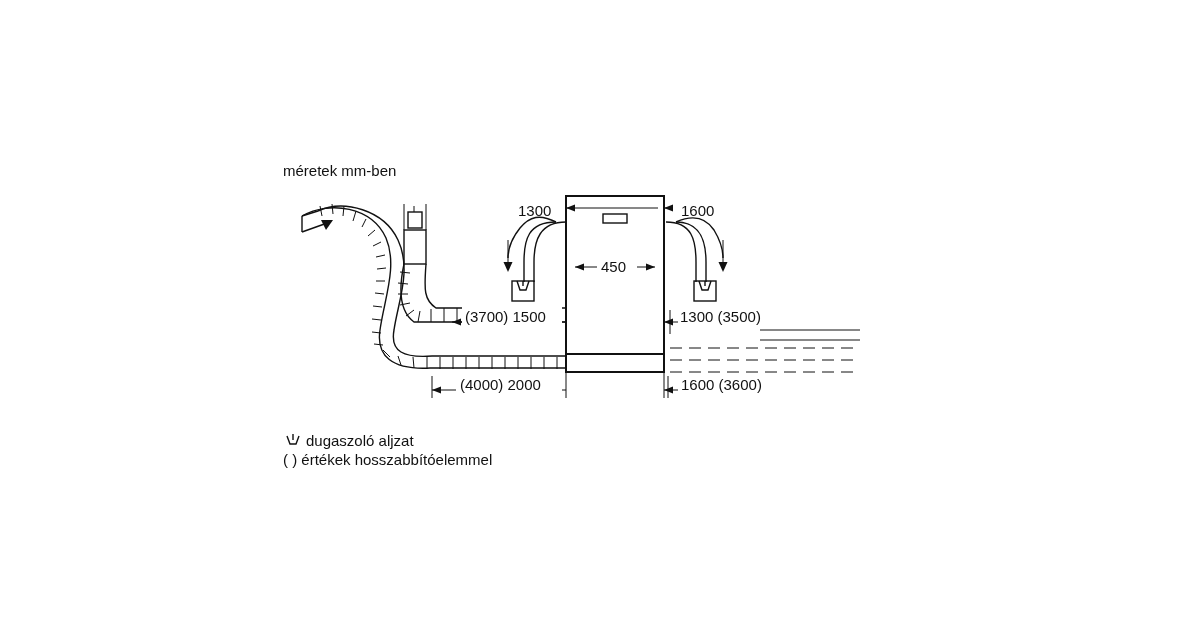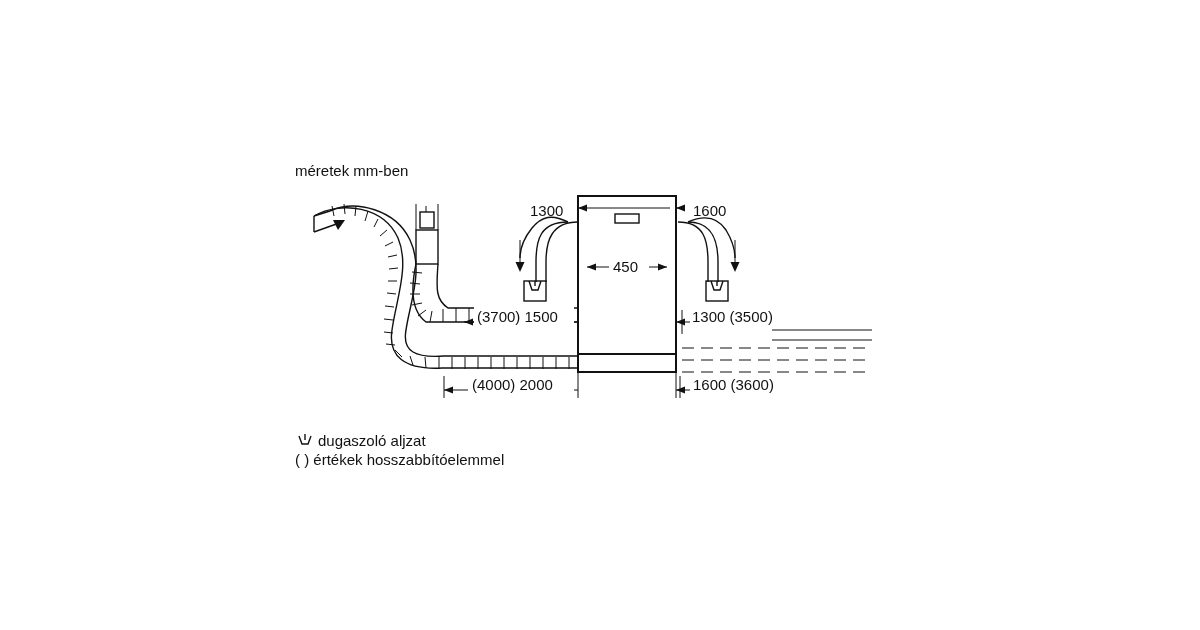--- a/index.html
+++ b/index.html
@@ -10,21 +10,21 @@
   body {
     width: 1200px;
     height: 630px;
     font-family: "Liberation Sans", sans-serif;
     color: #1a1a1a;
     overflow: hidden;
     position: relative;
   }
   #diagram-root {
     position: absolute;
-    left: 12px;
+    left: 0;
     top: 0;
     width: 1004px;
     height: 630px;
   }
   svg {
     display: block;
   }
   .dim-text {
     font-family: "Liberation Sans", sans-serif;
     font-size: 15px;

